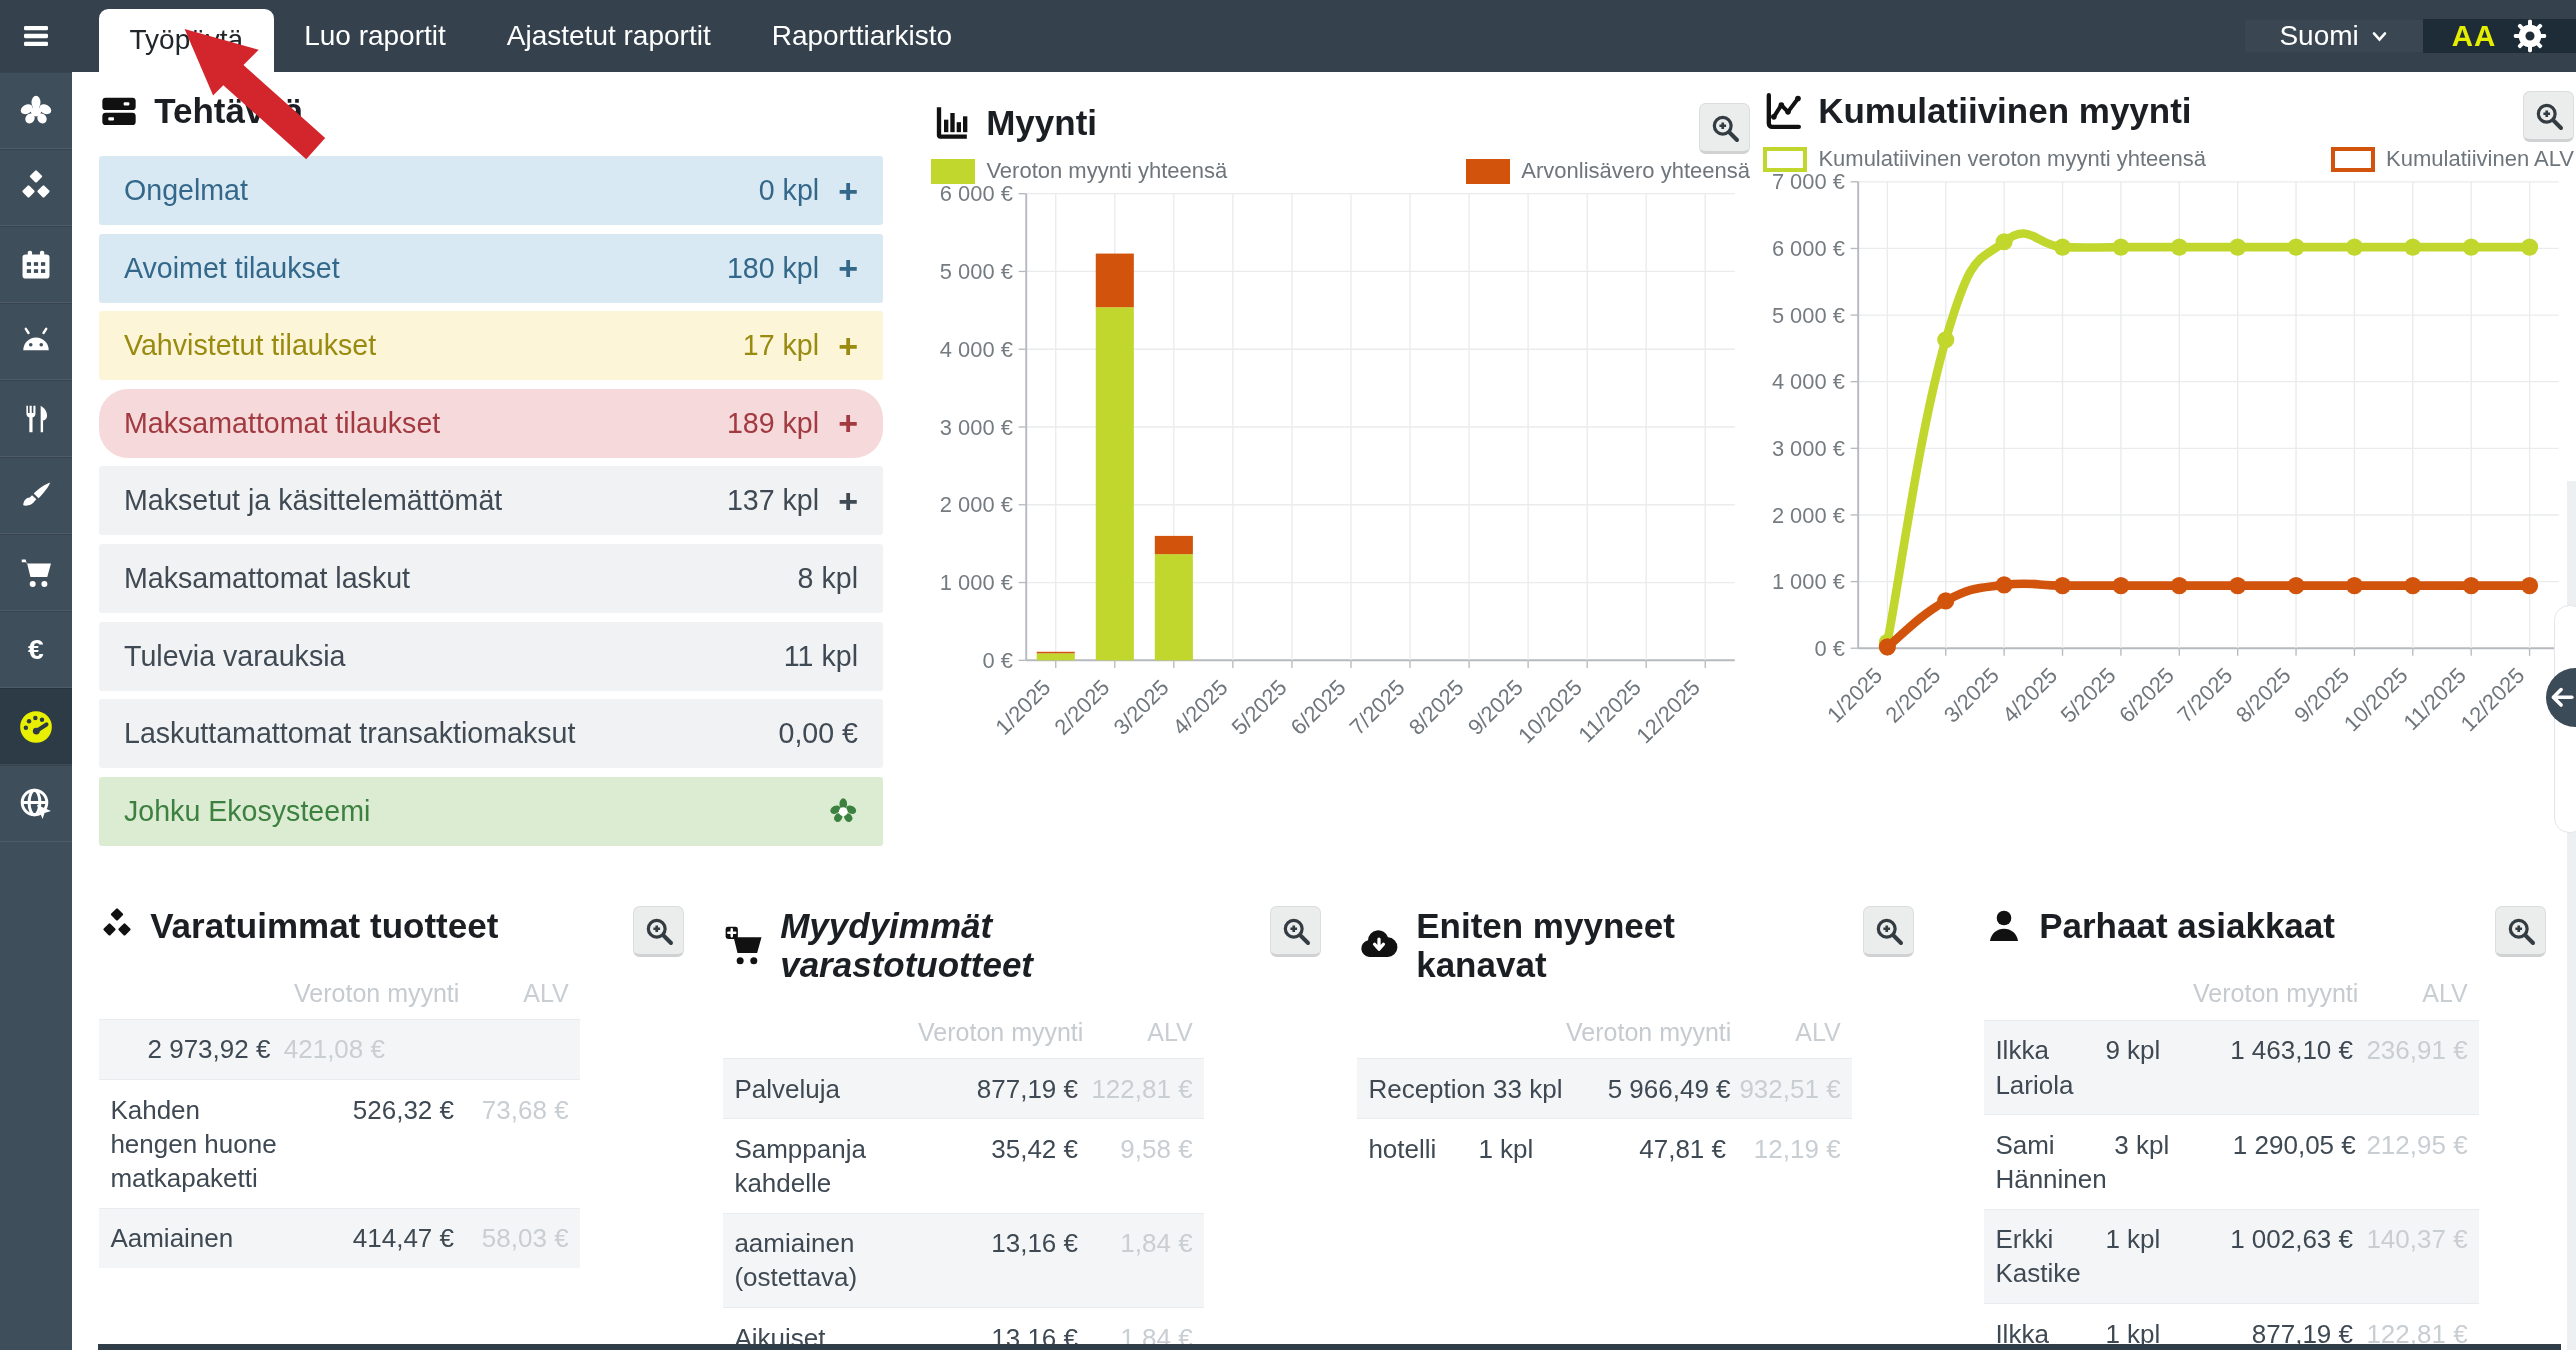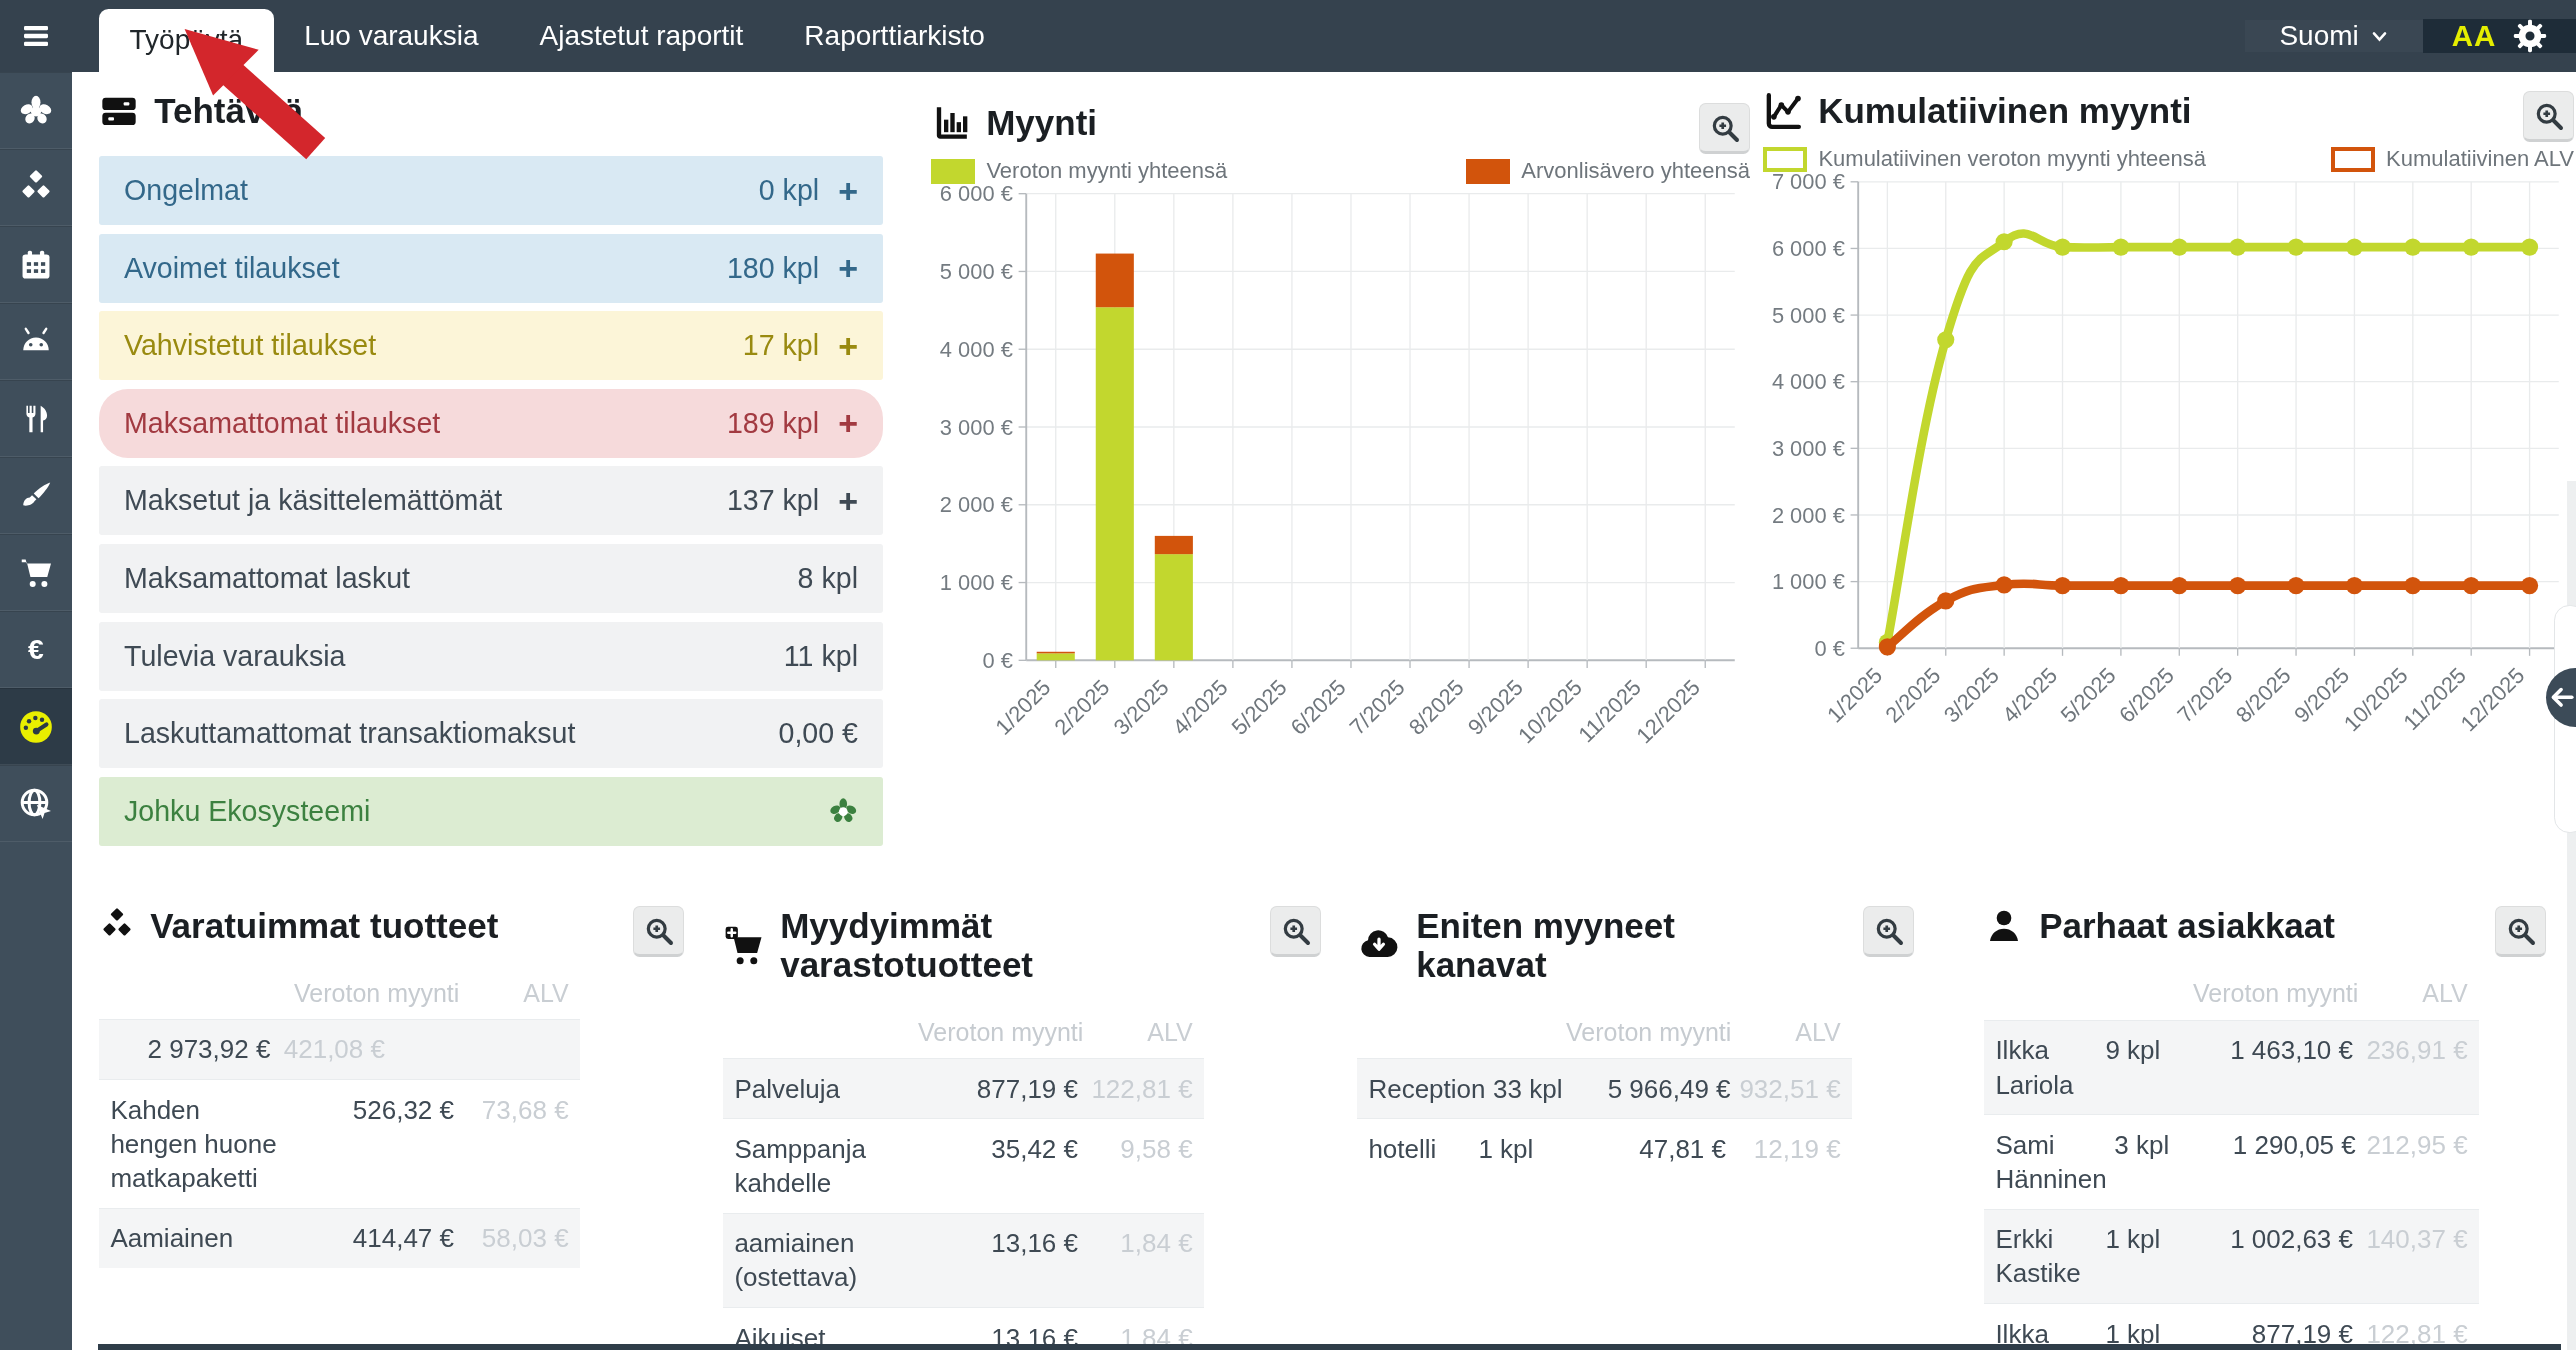--- a/index.html
+++ b/index.html
@@ -87,21 +87,21 @@
       <span class="ic">
           <svg width="32" height="32" viewBox="0 0 24 24" fill="currentColor">
             <rect x="3" y="4.5" width="18" height="3.2" rx="1"></rect>
             <rect x="3" y="10.4" width="18" height="3.2" rx="1"></rect>
             <rect x="3" y="16.3" width="18" height="3.2" rx="1"></rect>
           </svg>
         </span>
     </div>
     <div class="tabs" id="nav-tabs">
         <div class="tab active">Työpöytä</div>
-        <div class="tab">Luo varauksia</div>
+        <div class="tab">Luo raportit</div>
         <div class="tab">Ajastetut raportit</div>
         <div class="tab">Raporttiarkisto</div>
       </div>
     <div class="topbar-right">
       <div class="lang-seg">
         <span>Suomi</span>
         <span class="ic">
             <svg width="19" height="19" viewBox="0 0 24 24" fill="none" stroke="currentColor" stroke-width="3.2" stroke-linecap="round">
               <path d="M5 8l7 8 7-8"></path>
             </svg>
@@ -586,21 +586,21 @@
           </div>
           <div class="trow data odd">
             <div class="c-name">Aamiainen</div>
             <div class="c-net">414,47 €</div>
             <div class="c-vat">58,03 €</div>
           </div>
         </div>
     </div>
 
     <div class="sec w2" style="left:651px; top:834px;">
-      <div class="sec-head" style="max-width:447px;">
+      <div class="sec-head" style="max-width:447px;font-style:italic;">
         <span class="ic">
             <svg width="42" height="42" viewBox="0 0 24 24" fill="currentColor">
               <path d="M2.5 5h2.6l.7 2.6H22l-2.5 9H8.3L5.9 6.8H2.5z"></path>
               <circle cx="9.8" cy="21" r="2"></circle>
               <circle cx="17.6" cy="21" r="2"></circle>
               <rect x="1.5" y="1.5" width="7" height="7" rx="1.4"></rect>
               <path d="M5 3v4M3 5h4" stroke="#fff" stroke-width="1.4" stroke-linecap="round"></path>
             </svg>
           </span>
         <span class="sec-title">Myydyimmät varastotuotteet</span>

